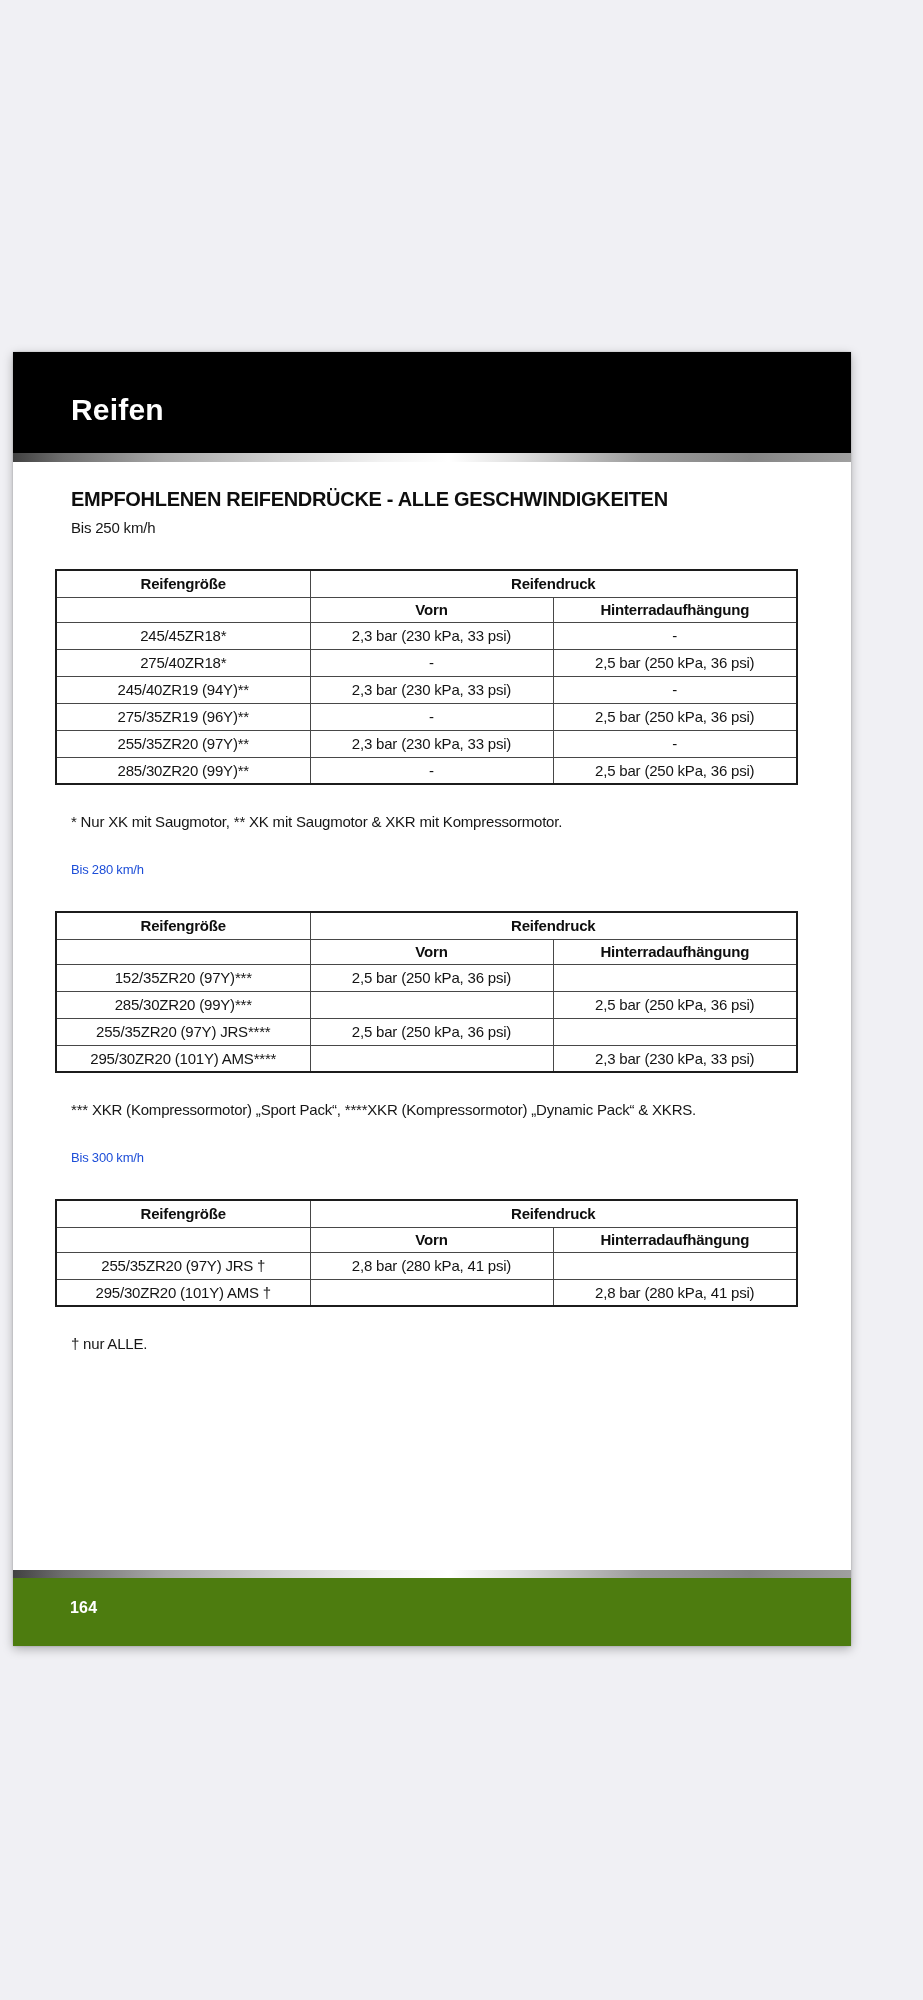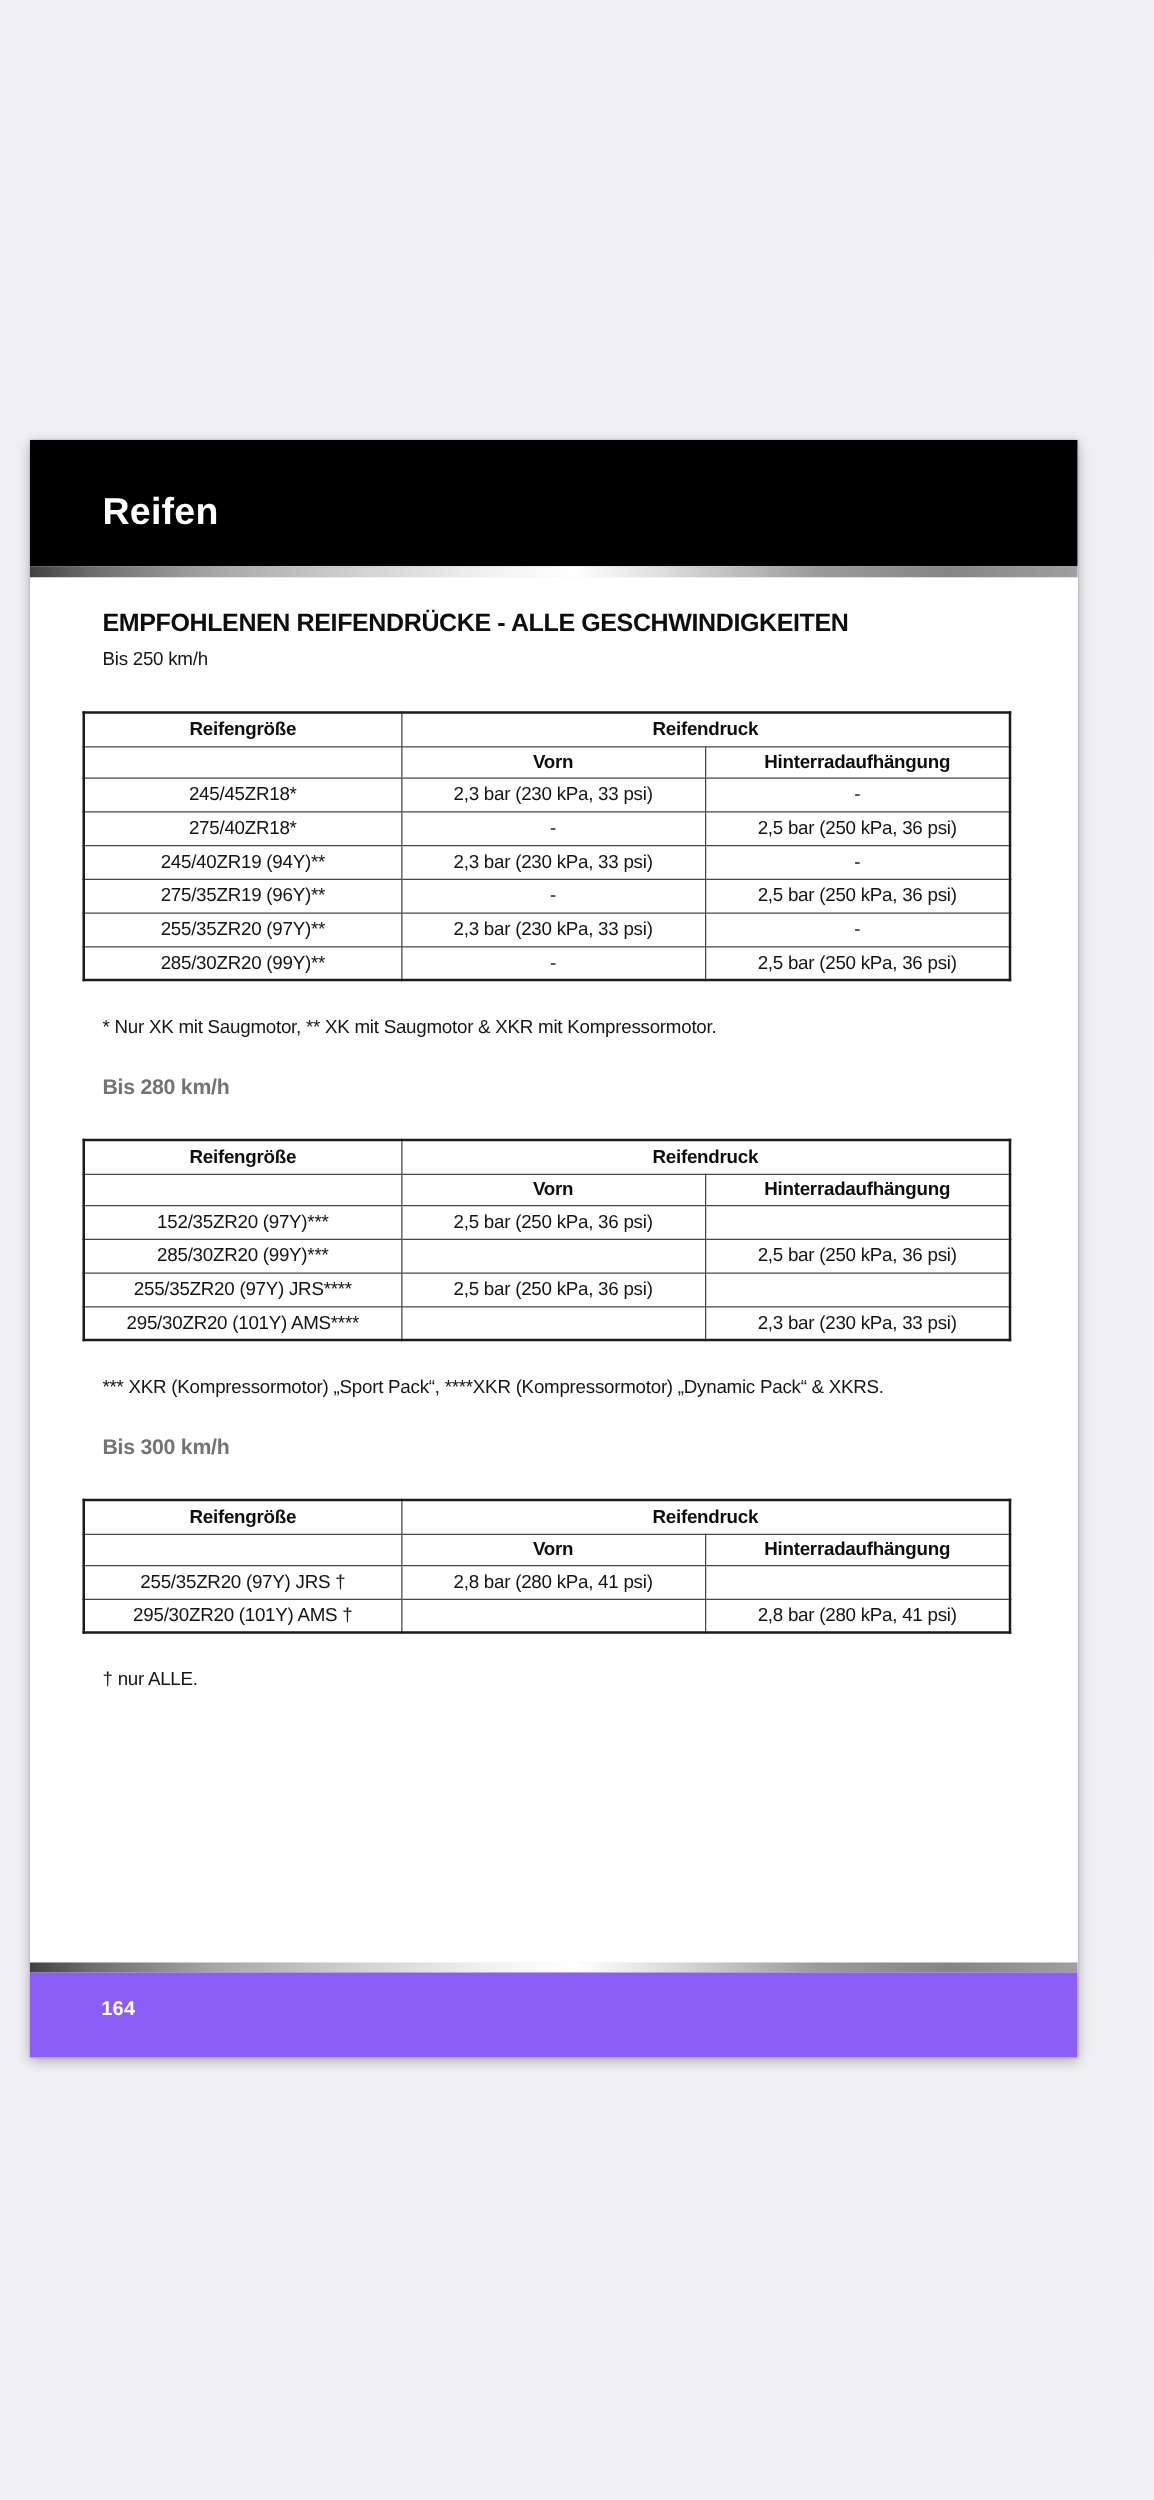--- a/index.html
+++ b/index.html
@@ -10,21 +10,21 @@
     background: #f0f0f4;
     font-family: "Liberation Sans", sans-serif;
     letter-spacing: -0.2px;
     color: #161616;
     overflow: hidden;
     position: relative;
   }
 
   .page {
     position: absolute;
-    left: 24px;
+    left: 13px;
     top: 352px;
     width: 838px;
     box-shadow: 0 3px 10px rgba(0,0,0,0.28), 0 0 2px rgba(0,0,0,0.2);
   }
 
   
   .header-bar {
     height: 101px;
     background: #000;
     display: flex;
@@ -63,24 +63,24 @@
     color: #0e0e0e;
     line-height: 21px;
   }
   .subhead {
     margin: 9px 0 16px 58px;
     font-size: 15px;
     line-height: 18px;
   }
   .speed-heading {
     margin: 30px 0 0 58px;
-    font-size: 17px;
-    font-weight: 700;
+    font-size: 13px;
+    font-weight: 400;
     line-height: 18px;
-    color: #737373;
+    color: #1d4ed8;
   }
 
   table.pressure-table {
     margin: 32px 0 0 42px;
     width: 741px;
     border-collapse: collapse;
     table-layout: fixed;
     border: 2px solid #1c1c1c;
   }
   table.pressure-table td,
@@ -102,21 +102,21 @@
 
   .footnote {
     margin: 28px 0 0 58px;
     font-size: 15px;
     line-height: 18px;
   }
   .fn2 { }
 
   .footer-bar {
     height: 68px;
-    background: #8b5cf6;
+    background: #4d7c0f;
     display: flex;
     align-items: center;
   }
   .page-number {
     color: #ffffff;
     font-size: 16px;
     font-weight: 700;
     letter-spacing: 0.2px;
     margin-left: 57px;
     transform: translateY(-4px);

